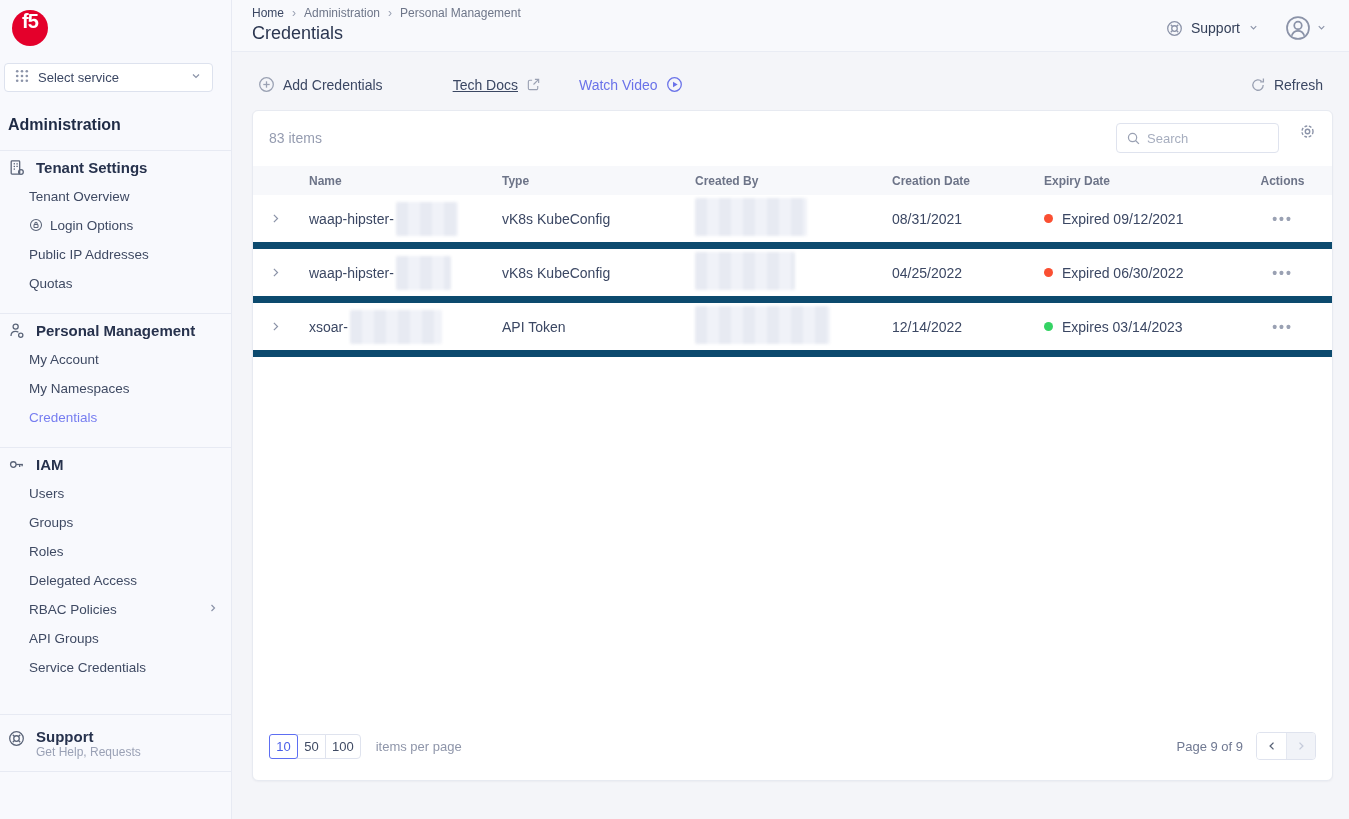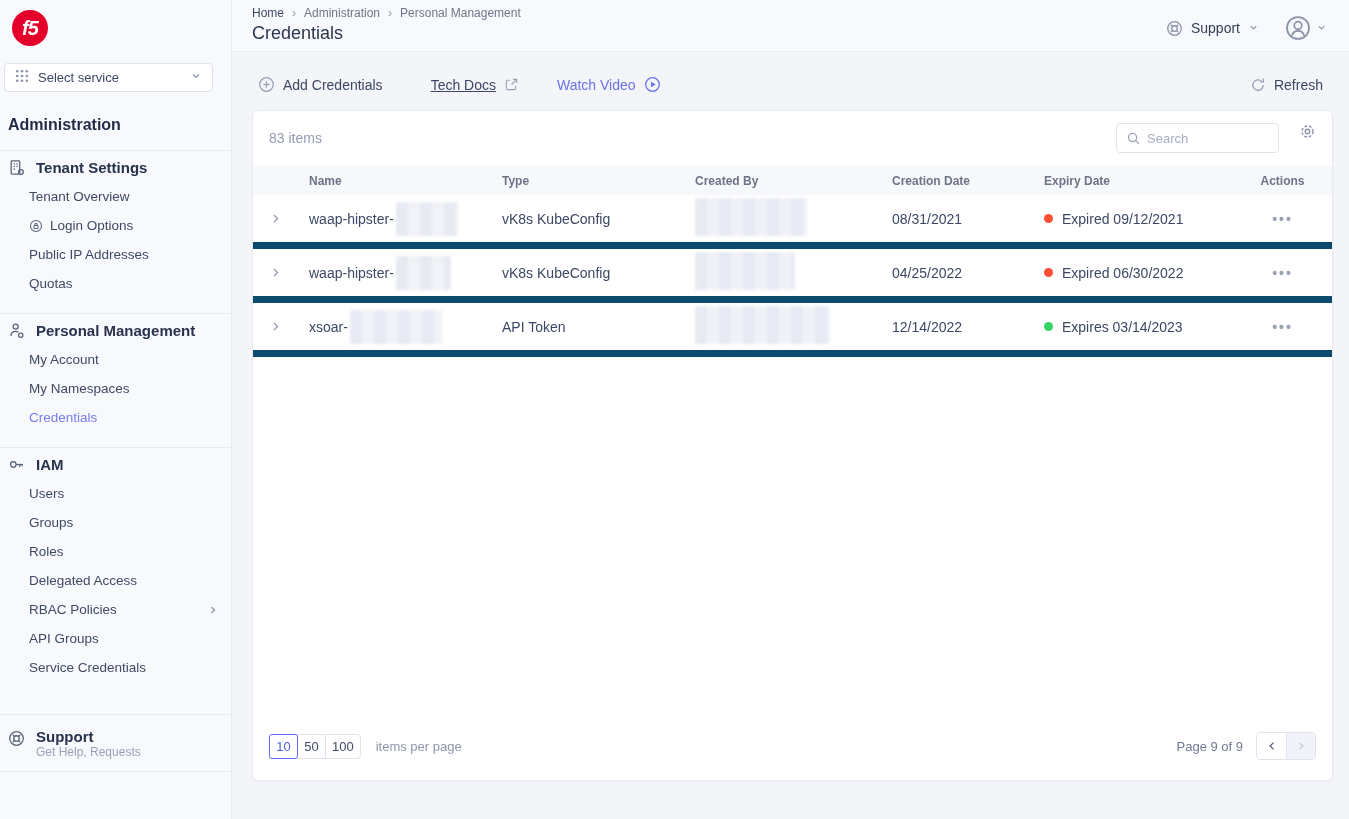--- a/index.html
+++ b/index.html
@@ -3,29 +3,29 @@
 <meta charset="utf-8">
 <style>
   *{box-sizing:border-box;margin:0;padding:0}
   html,body{width:1349px;height:819px;overflow:hidden}
   body{font-family:"Liberation Sans",sans-serif;background:#f4f5f9;color:#3b4763;font-size:14px}
   .layout{display:flex;width:100%;height:100%}
 
   
   .sidebar{width:232px;flex:0 0 232px;background:#f8f9fd;border-right:1px solid #e7eaf3;display:flex;flex-direction:column}
   .logo{margin:10px 0 0 12px;width:36px;height:36px;border-radius:50%;background:#e4002b;color:#fff;
-        font-weight:bold;font-style:italic;display:flex;align-items:center;justify-content:center;font-size:20px;letter-spacing:-1px}
+        font-weight:bold;display:flex;align-items:flex-start;justify-content:center;font-size:20px;letter-spacing:-1px}
   .select-service{margin:17px 18px 0 4px;height:29px;background:#fff;border:1px solid #dde2ee;border-radius:4px;
         display:flex;align-items:center;padding:0 10px;gap:9px;font-size:13px;color:#3b4763;cursor:pointer}
   .select-service .chev{margin-left:auto;color:#8b93a8}
   .admin-title{font-size:16px;font-weight:bold;margin:24px 8px 16px;color:#1f2b45}
   .group{border-top:1px solid #e7eaf3;padding:3px 0 15px}
   .group-header{display:flex;gap:11px;align-items:center;padding:5px 8px 6px;font-size:15px;font-weight:bold;color:#27324d;cursor:pointer}
   .group-header .gicon{color:#5a6478;display:flex}
-  .group-item{padding:7px 12px 7px 29px;font-size:13.5px;color:#3f4a63;display:flex;align-items:center;gap:7px;cursor:pointer}
+  .group-item{padding:7px 12px 7px 29px;font-size:13.5px;color:#3f4a63;display:flex;gap:7px;cursor:pointer}
   .group-item .licon{color:#5a6478;display:flex}
   .group-item.active{color:#767df0}
   .group-item .sub-chev{margin-left:auto;color:#8b93a8;display:flex}
   .support-block{border-top:1px solid #e7eaf3;border-bottom:1px solid #e7eaf3;margin-top:17px;padding:13px 8px 12px;display:flex;gap:11px;cursor:pointer}
   .support-block .sicon{color:#5a6478;margin-top:2px}
   .support-title{font-size:15px;font-weight:bold;color:#27324d}
   .support-sub{font-size:12px;color:#9aa1b5;}
 
   
   .main{flex:1;display:flex;flex-direction:column;min-width:0}
@@ -35,21 +35,21 @@
   .crumb-sep{color:#9aa1b3}
   .page-title{font-size:18px;color:#2b3650;margin-top:3px}
   .hdr-right{display:flex;align-items:center;gap:26px;margin-top:9px;height:30px}
   .hdr-support{display:flex;align-items:center;gap:8px;cursor:pointer;color:#333f58}
   .hdr-support .chev,.hdr-user .chev{color:#8b93a8}
   .hdr-user{display:flex;align-items:center;gap:5px;cursor:pointer;color:#8b93a8}
 
   .toolbar-row{display:flex;align-items:center;padding:24px 26px 0 26px}
   .tb-item{display:flex;align-items:center;gap:8px;font-size:14px;color:#3b4763;cursor:pointer}
   .tb-add .plus{color:#9aa1b3;display:flex}
-  .tb-docs{margin-left:48px}
+  .tb-docs{margin-left:70px}
   .tb-docs .lbl{text-decoration:underline}
   .tb-docs .ext{color:#9aa1b3;display:flex}
   .tb-video{margin-left:38px;color:#6a72e9}
   .tb-video .play{display:flex}
   .tb-refresh{margin-left:auto}
   .tb-refresh .ref{color:#9aa1b3;display:flex}
 
   .card{margin:17px 16px 0 20px;background:#fff;border:1px solid #e7eaf1;border-radius:6px;height:671px;
         display:flex;flex-direction:column;box-shadow:0 1px 2px rgba(20,30,60,.04)}
   .card-toolbar{display:flex;align-items:center;padding:12px 16px 13px}

